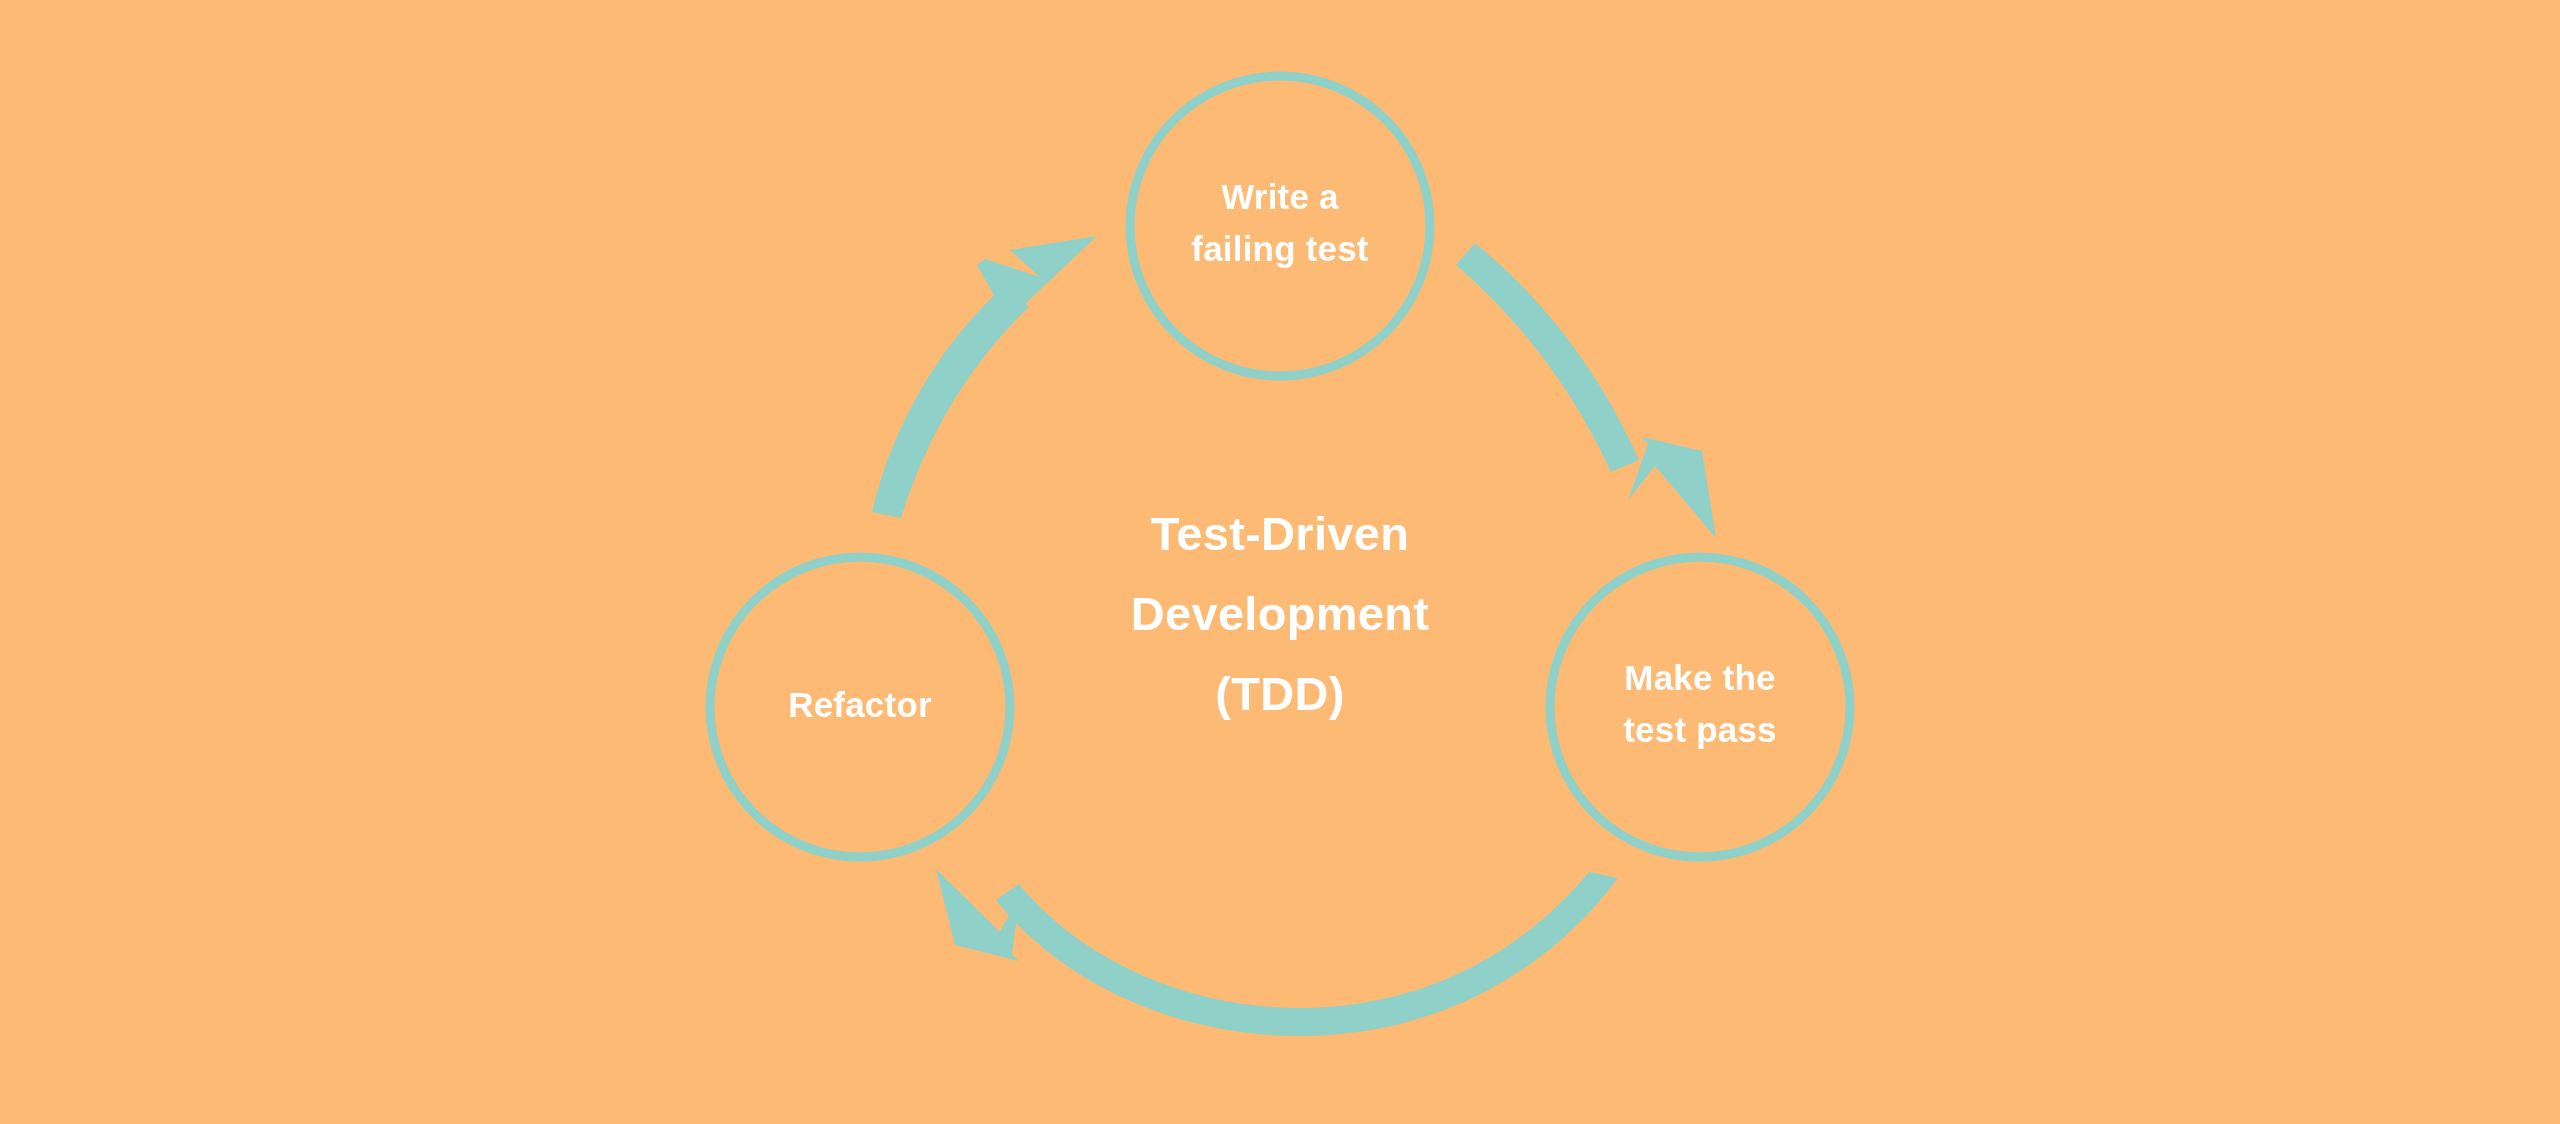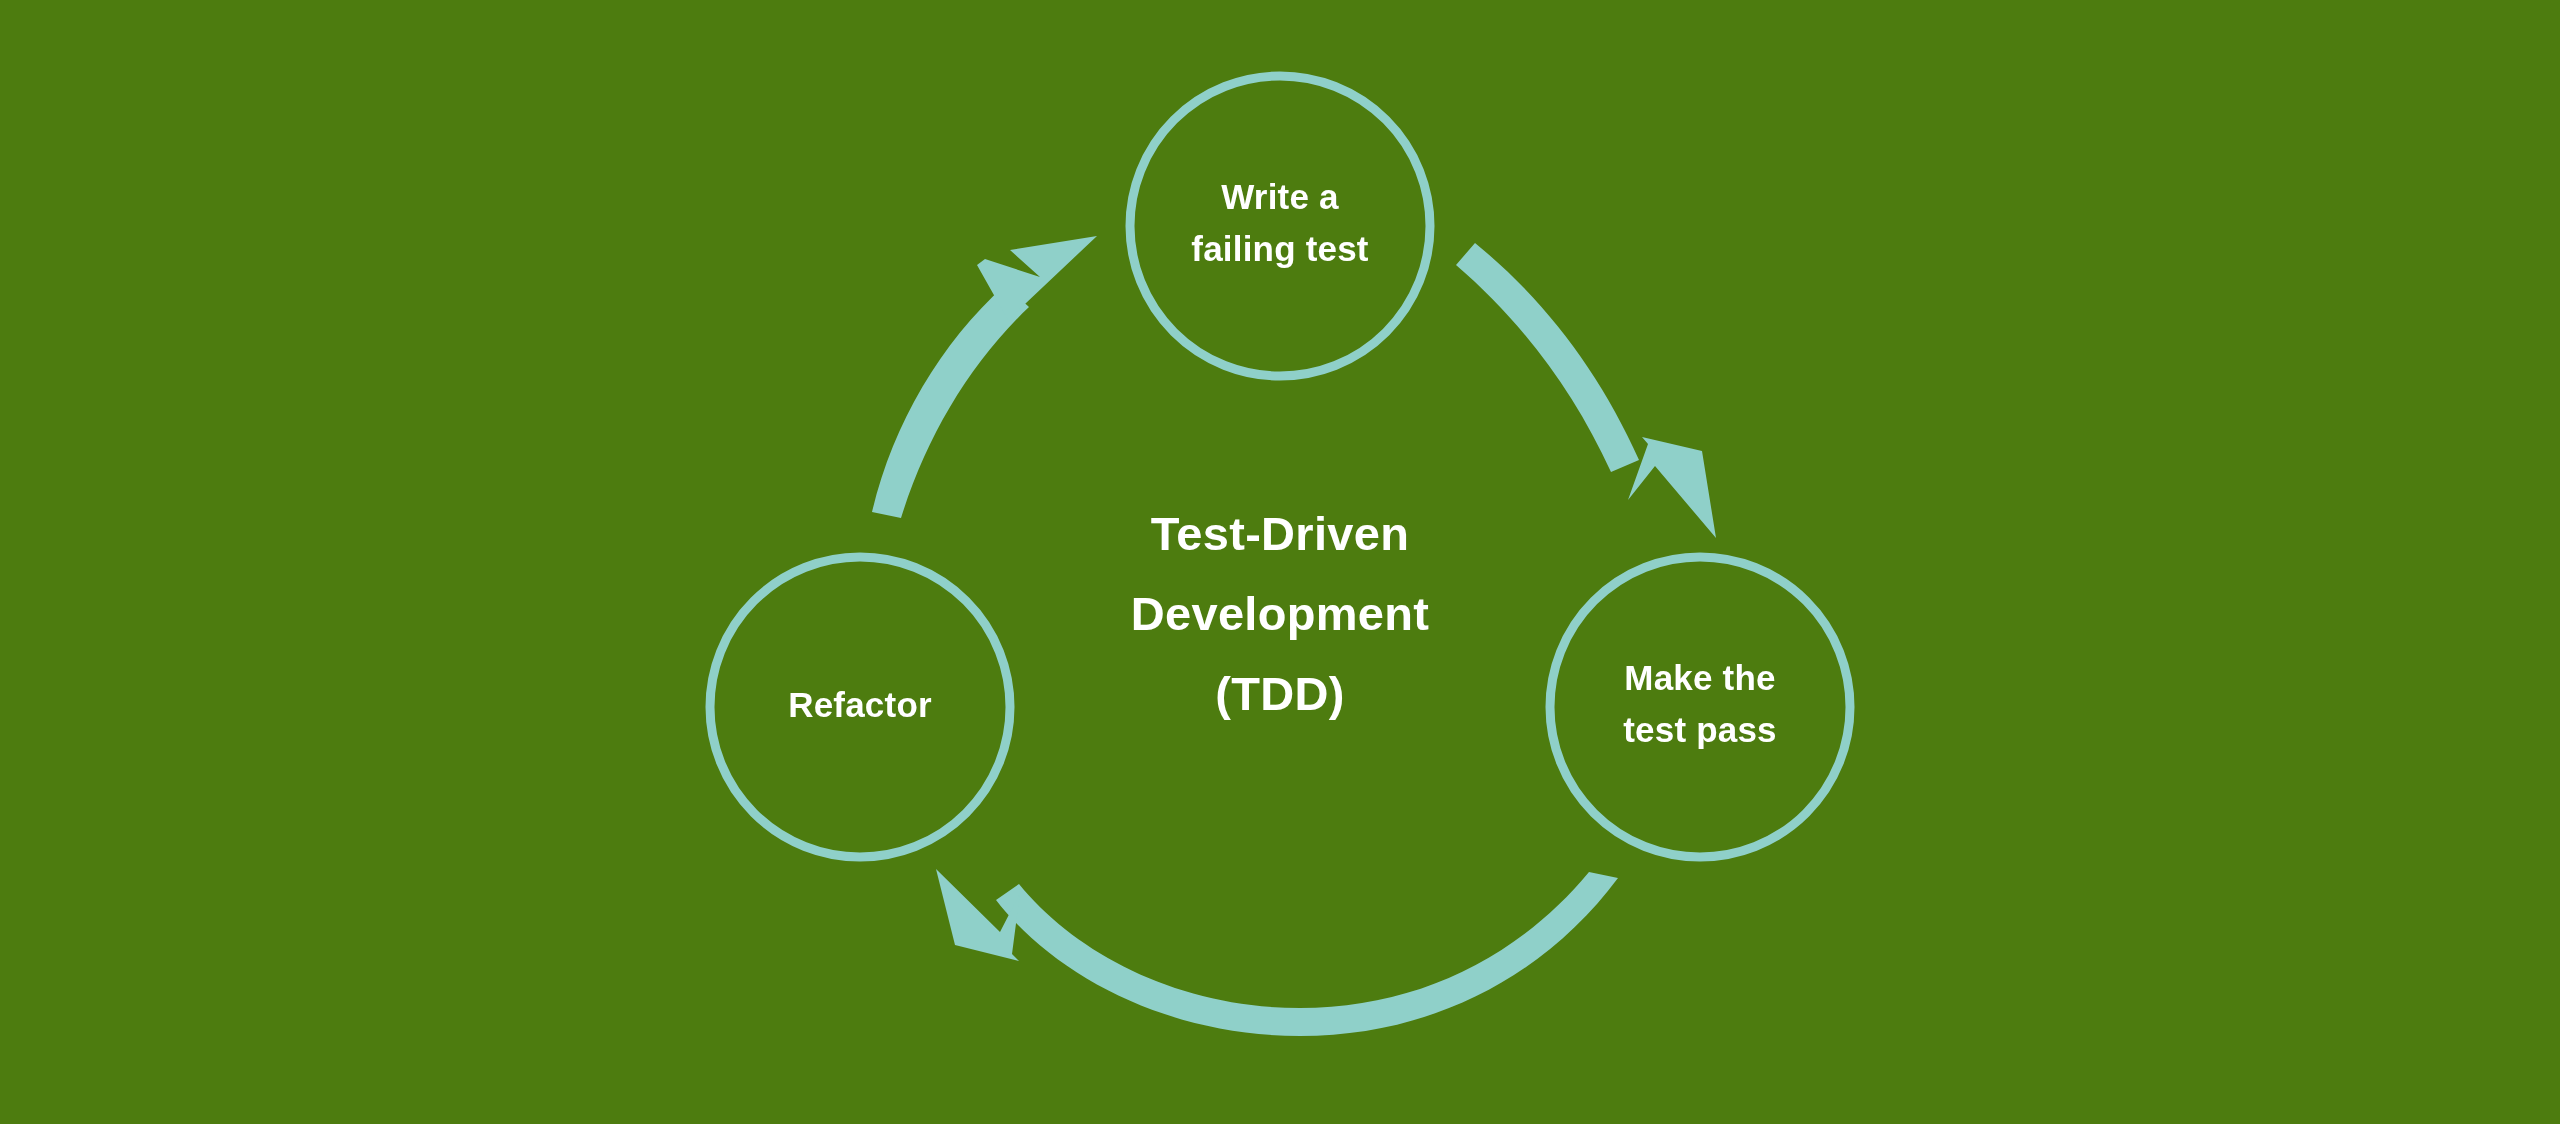--- a/index.html
+++ b/index.html
@@ -52,21 +52,21 @@
     font-size: 47px;
     font-weight: 600;
     letter-spacing: 0.3px;
     text-anchor: middle;
     dominant-baseline: middle;
   }
 </style>
 </head>
 <body style="background: rgb(13, 151, 151);">
 
-<div id="diagram-stage" style="background: #4d7c0f;">
+<div id="diagram-stage" style="background: #fdba74;">
 
   <svg id="cycle-svg" viewBox="0 0 2560 1124" xmlns="http://www.w3.org/2000/svg">
 
     <g>
 
       <path class="flow-arrow" d="M 1475 243
                C 1545 300, 1600 373, 1639 460
                L 1611 472
                C 1573 389, 1520 320, 1456 265
                Z" fill="#8fd0c9"></path>

